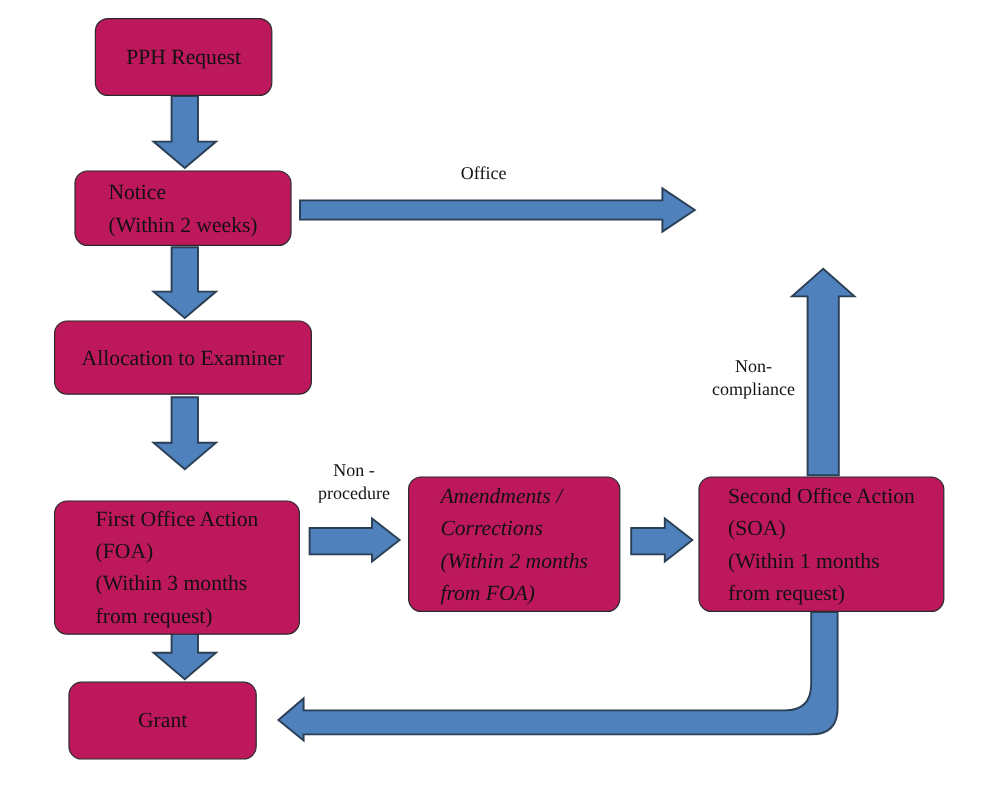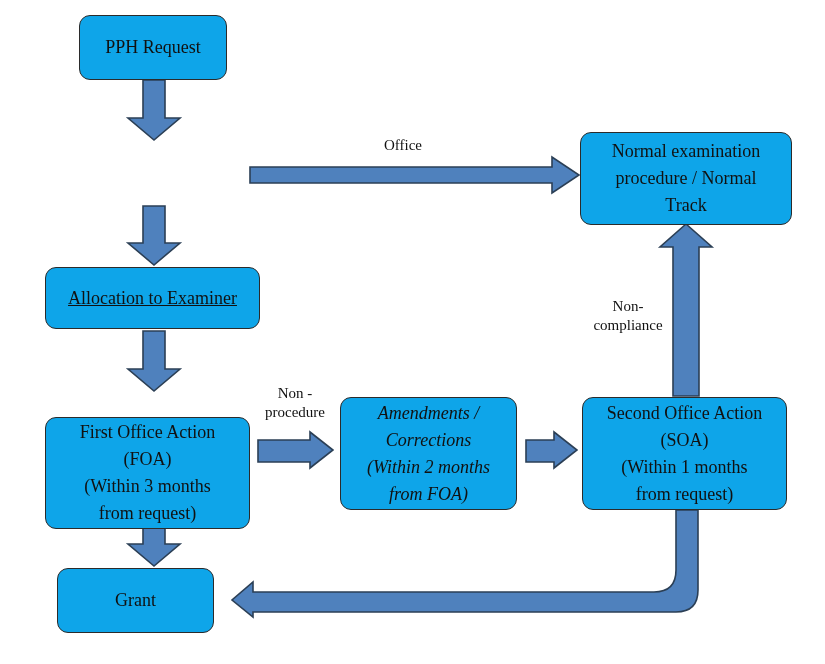--- a/index.html
+++ b/index.html
@@ -18,36 +18,35 @@
   }
   .arrow-layer {
     position: absolute;
     left: 0;
     top: 0;
     width: 825px;
     height: 664px;
   }
   .node {
     position: absolute;
-    background: #0ea5e9;
+    background: #be185d;
     border: 1.4px solid #2b2b2b;
     border-radius: 11px;
     display: flex;
     align-items: center;
     justify-content: center;
-    text-align: center;
     font-size: 18px;
     line-height: 27px;
     white-space: pre-line;
     box-sizing: border-box;
   }
   #n-pph     { left: 79px;  top: 15px;  width: 148px; height: 65px; }
   #n-notice  { left: 62px;  top: 142px; width: 181px; height: 63px; }
   #n-normal  { left: 580px; top: 132px; width: 212px; height: 93px; }
-  #n-alloc   { left: 45px;  top: 267px; width: 215px; height: 62px; text-decoration: underline; }
+  #n-alloc   { left: 45px;  top: 267px; width: 215px; height: 62px; }
   #n-foa     { left: 45px;  top: 393px; width: 205px; height: 112px; margin-top: 24px; }
   #n-amend   { left: 340px; top: 397px; width: 177px; height: 113px; font-style: italic; }
   #n-soa     { left: 582px; top: 397px; width: 205px; height: 113px; }
   #n-grant   { left: 57px;  top: 568px; width: 157px; height: 65px; }
 
   .elabel {
     position: absolute;
     text-align: center;
     font-size: 15px;
     line-height: 19px;
@@ -88,23 +87,22 @@
            L 253 617
            L 253 612
            L 676 612
            Q 698 612 698 590
            L 698 510
            Z"></path>
     </g>
   </svg>
 
   <div class="node" id="n-pph">PPH Request</div>
-  <div class="node" id="n-normal">Normal examination
-procedure / Normal
-Track</div>
+  <div class="node" id="n-notice">Notice
+(Within 2 weeks)</div>
   <div class="node" id="n-alloc">Allocation to Examiner</div>
   <div class="node" id="n-foa">First Office Action
 (FOA)
 (Within 3 months
 from request)</div>
   <div class="node" id="n-amend">Amendments /
 Corrections
 (Within 2 months
 from FOA)</div>
   <div class="node" id="n-soa">Second Office Action

